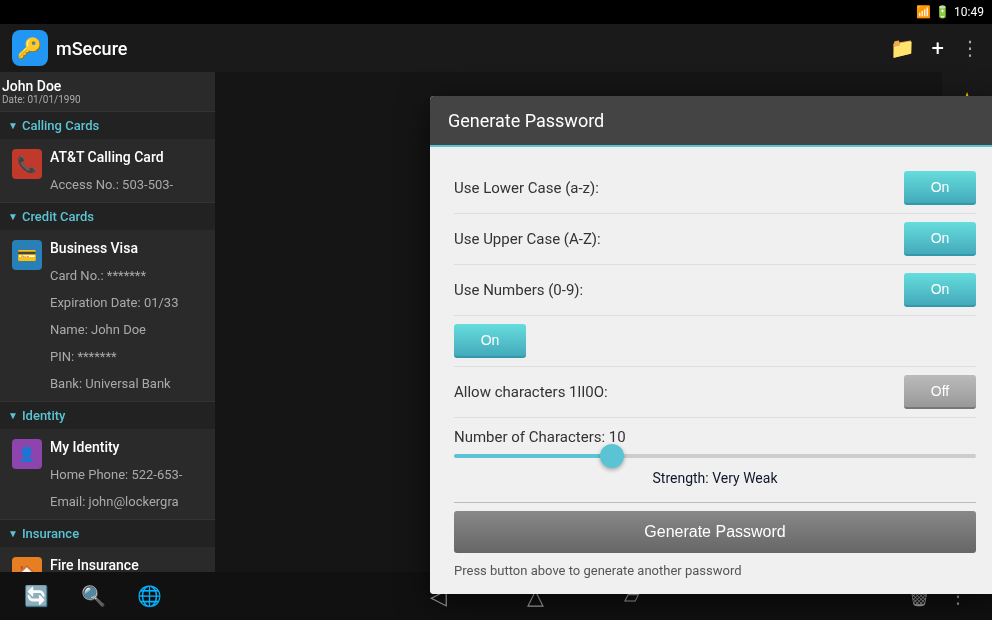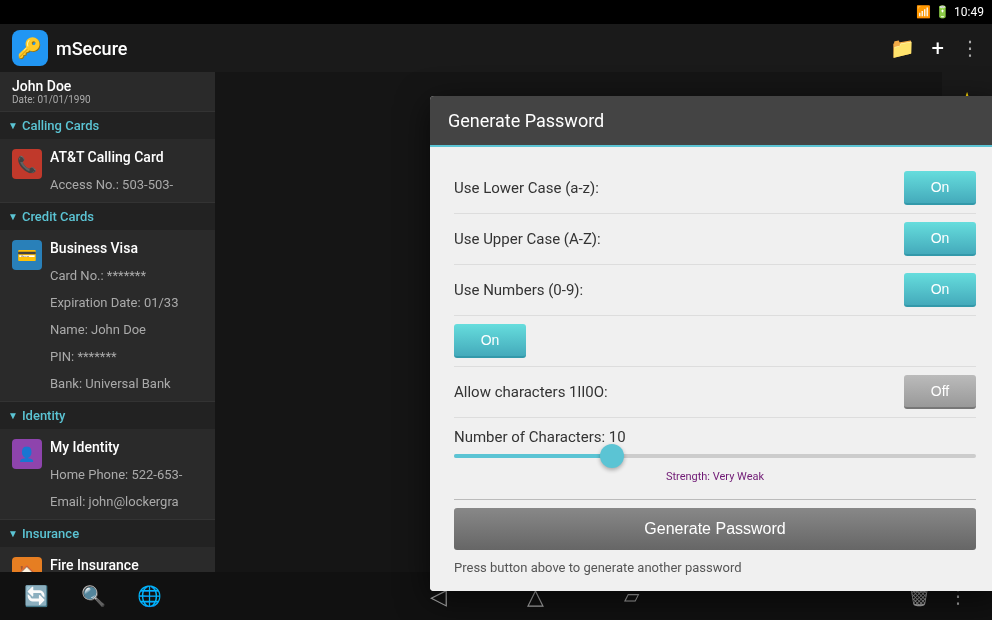--- a/index.html
+++ b/index.html
@@ -125,21 +125,21 @@
     .sidebar-section-label {
       color: #5bc4d4;
       font-size: 13px;
       font-weight: 500;
     }
     .triangle {
       color: #5bc4d4;
       font-size: 10px;
     }
     .user-item {
-      padding: 6px 12px;
+      padding: 6px 2px;
       border-bottom: 1px solid #333;
     }
     .user-name {
       color: #fff;
       font-size: 14px;
       font-weight: 500;
     }
     .user-date {
       color: #aaa;
       font-size: 10px;
@@ -284,22 +284,22 @@
       left: 28%;
       box-shadow: 0 2px 4px rgba(0,0,0,0.3);
     }
     .strength-row {
       display: flex;
       align-items: center;
       justify-content: center;
       padding: 4px 0 8px;
     }
     .strength-text {
-      color: #701a75;
-      font-size: 11px;
+      color: #0f172a;
+      font-size: 14px;
     }
     .divider {
       height: 1px;
       background: #bbb;
       margin: 8px 0;
     }
     .generate-btn {
       width: 100%;
       padding: 12px;
       background: linear-gradient(180deg, #888, #666);

